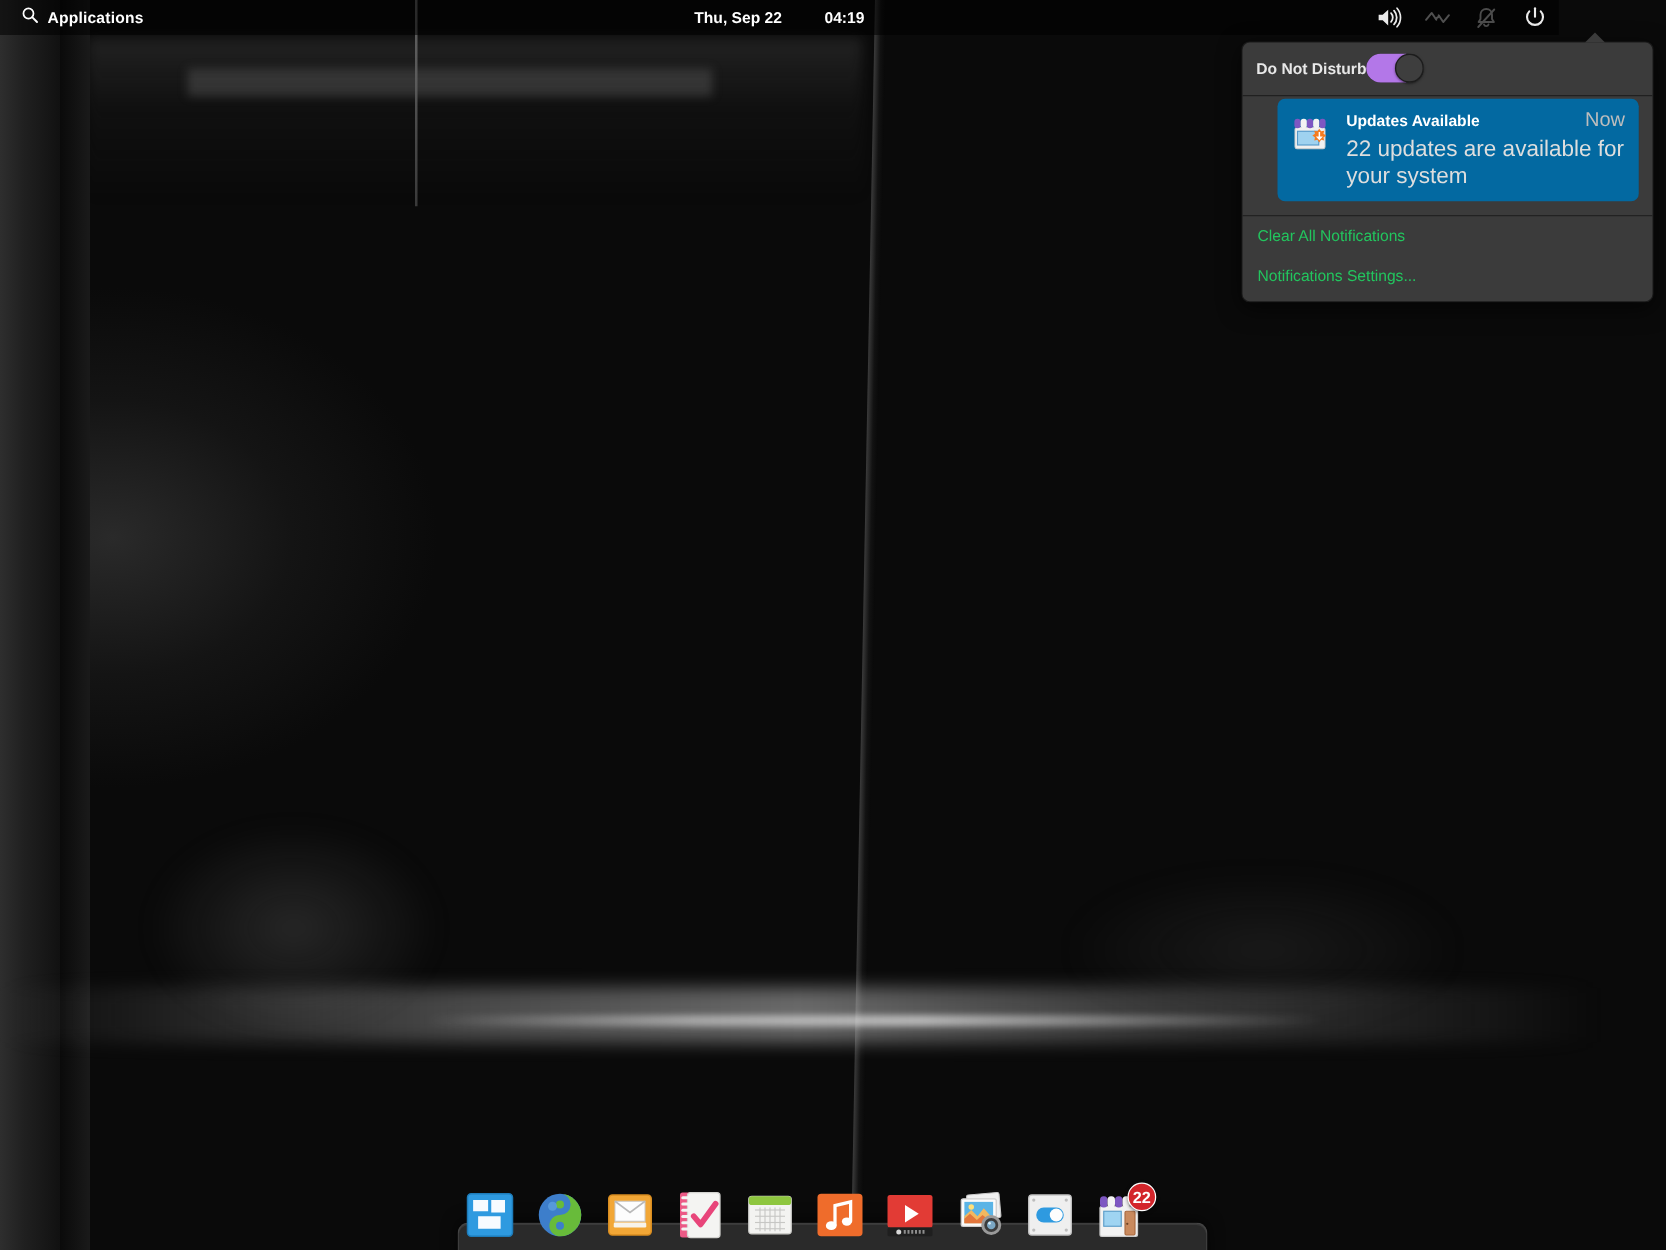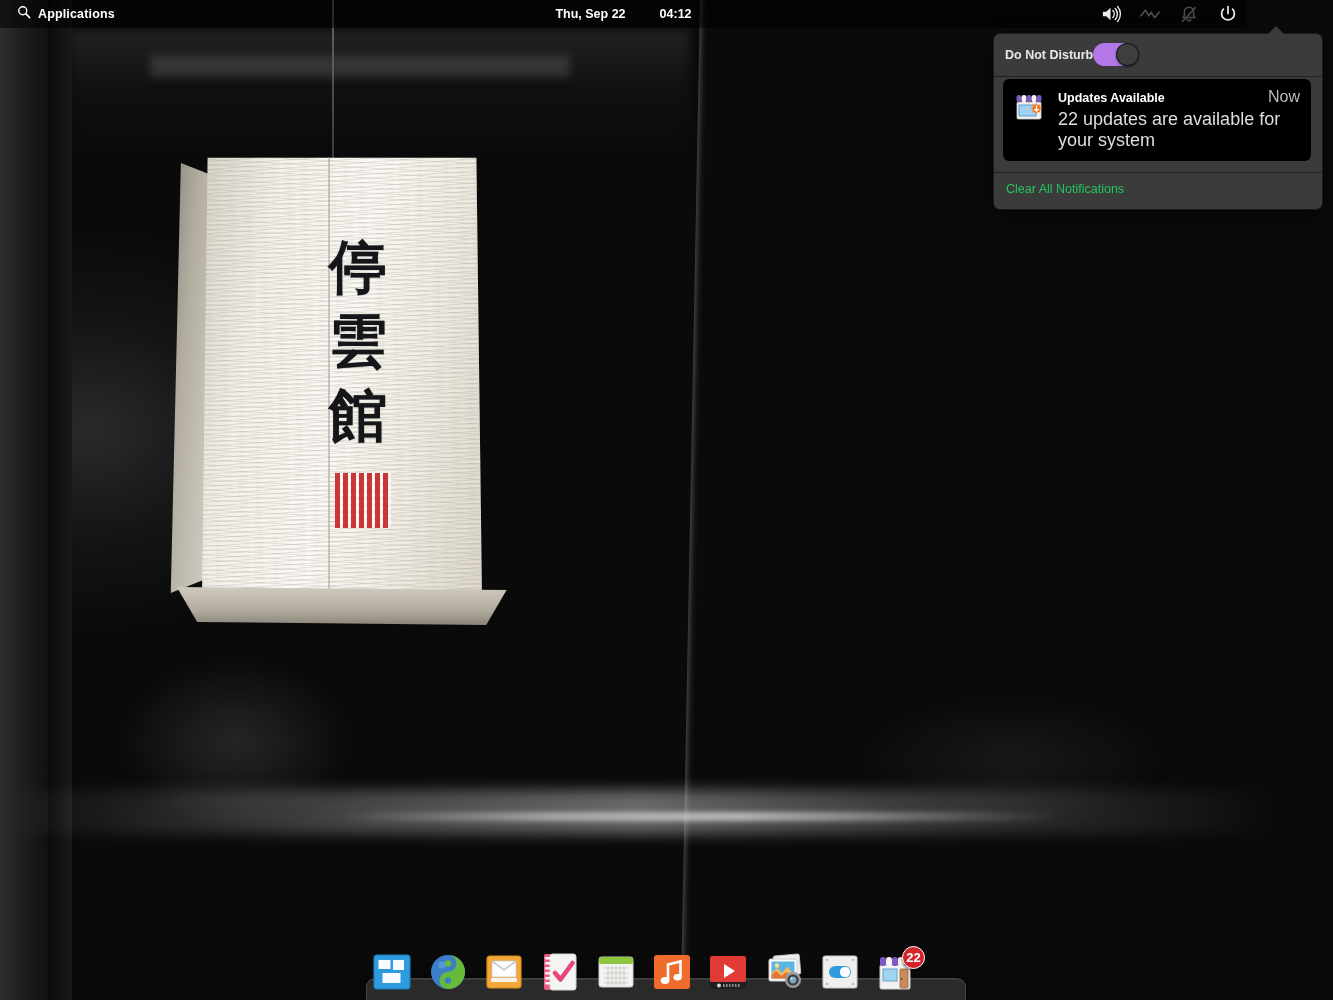--- a/index.html
+++ b/index.html
@@ -203,22 +203,22 @@
     background: #3e3e3e;
     box-shadow: inset 0 0 0 1px rgba(0,0,0,.55), 0 1px 2px rgba(0,0,0,.5);
   }
   .app-group-head {
     display: flex; align-items: center; justify-content: space-between;
     padding: 10px 12px 6px 12px;
   }
   .app-group-name { color: #d9d9d9; font-size: 15px; }
   .broom-btn { width: 20px; height: 20px; cursor: pointer; display:flex; align-items:center; justify-content:center;}
   .notif-card {
-    margin: 2px 11px 11px 9px;
-    background: #000000;
+    margin: 2px 11px 11px 28px;
+    background: #0369a1;
     border-radius: 6px;
     padding: 9px 11px 10px 10px;
     display: flex; gap: 11px; align-items: flex-start;
     cursor: pointer;
   }
   .notif-icon { width: 34px; height: 34px; flex: 0 0 34px; position: relative; margin-top: 1px;}
   .notif-body { flex: 1 1 auto; min-width: 0; }
   .notif-titlerow { display: flex; align-items: baseline; justify-content: space-between; gap: 8px; }
   .notif-title { color: #fff; font-size: 12.5px; font-weight: bold; }
   .notif-time { color: #bdbdbd; font-size: 16px; }
@@ -268,47 +268,39 @@
     <div id="wall-ceiling2"></div>
     <div id="wall-beam-left"></div>
     <div id="wall-beam-left2"></div>
     <div id="wall-shadowbox"></div>
     <div id="wall-shadowbox2"></div>
     <div id="wall-pole"></div>
     <div id="wall-floorband"></div>
     <div id="wall-floorband2"></div>
     <div id="wall-cord"></div>
 
-    <div id="lantern">
-      <div id="lantern-edge-l"></div>
-      <div id="lantern-body"></div>
-      <div id="lantern-seam"></div>
-      <div id="lantern-glyphs">停雲館</div>
-      <div id="lantern-seal"></div>
-      <div id="lantern-base"></div>
-    </div>
   </div>
 
   <div id="panel">
 
     <div id="panel-left">
       <div class="app-menu">
         <span>
           <svg width="14" height="14" viewBox="0 0 16 16">
             <circle cx="6.6" cy="6.6" r="4.6" fill="none" stroke="#ffffff" stroke-width="1.6"></circle>
             <line x1="10.2" y1="10.2" x2="14.4" y2="14.4" stroke="#ffffff" stroke-width="1.8" stroke-linecap="round"></line>
           </svg>
         </span>
         <span class="app-menu-label">Applications</span>
       </div>
     </div>
 
     <div id="panel-center">
       <div class="panel-date">Thu, Sep 22</div>
-      <div class="panel-time">04:12</div>
+      <div class="panel-time">04:19</div>
     </div>
 
     <div id="panel-right">
 
       <div class="panel-ind">
         <svg width="21" height="18" viewBox="0 0 22 18">
           <path d="M2 6.6 h3.4 L10 2.4 v13.2 L5.4 11.4 H2 Z" fill="#ffffff"></path>
           <path d="M12.4 5.4 a5.2 5.2 0 0 1 0 7.2" fill="none" stroke="#ffffff" stroke-width="1.5" stroke-linecap="round"></path>
           <path d="M14.9 3.2 a8.6 8.6 0 0 1 0 11.6" fill="none" stroke="#ffffff" stroke-width="1.5" stroke-linecap="round"></path>
           <path d="M17.4 1.2 a11.8 11.8 0 0 1 0 15.6" fill="none" stroke="#ffffff" stroke-width="1.4" stroke-linecap="round"></path>
@@ -376,20 +368,21 @@
           <span class="notif-title">Updates Available</span>
           <span class="notif-time">Now</span>
         </div>
         <div class="notif-sub">22 updates are available for your system</div>
       </div>
     </div>
 
     <div class="popover-divider"></div>
 
     <div class="pop-action">Clear All Notifications</div>
+    <div class="pop-action">Notifications Settings...</div>
 
   </div>
 
   <div id="dock"></div>
   <div id="dock-items">
 
     <div class="dock-item">
       <svg class="dock-glyph" viewBox="0 0 40 40">
         <rect x="2" y="3" width="36" height="34" rx="3" fill="#2e9ae0"></rect>
         <rect x="2" y="3" width="36" height="34" rx="3" fill="none" stroke="#1d7cba" stroke-width="1.2"></rect>

